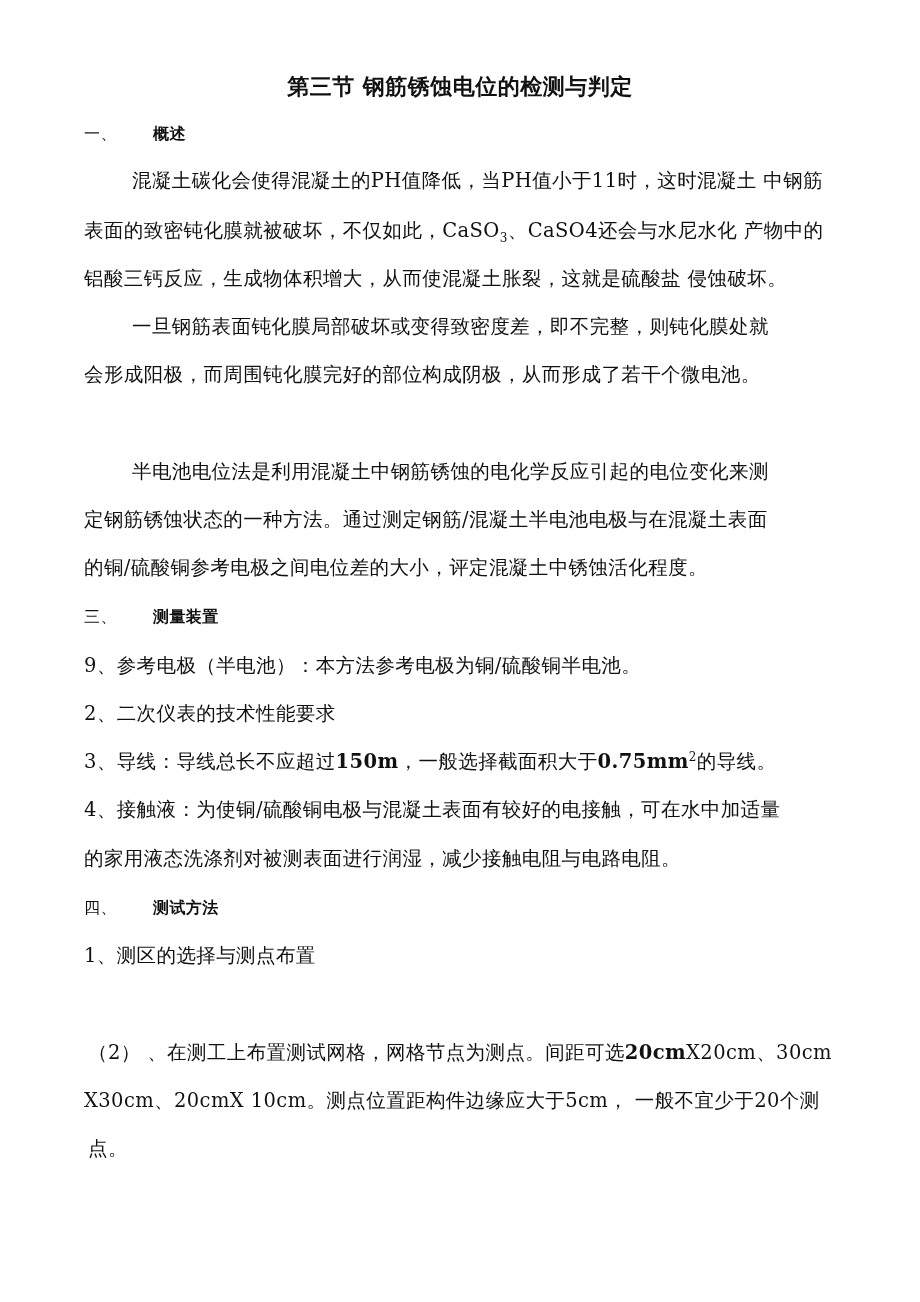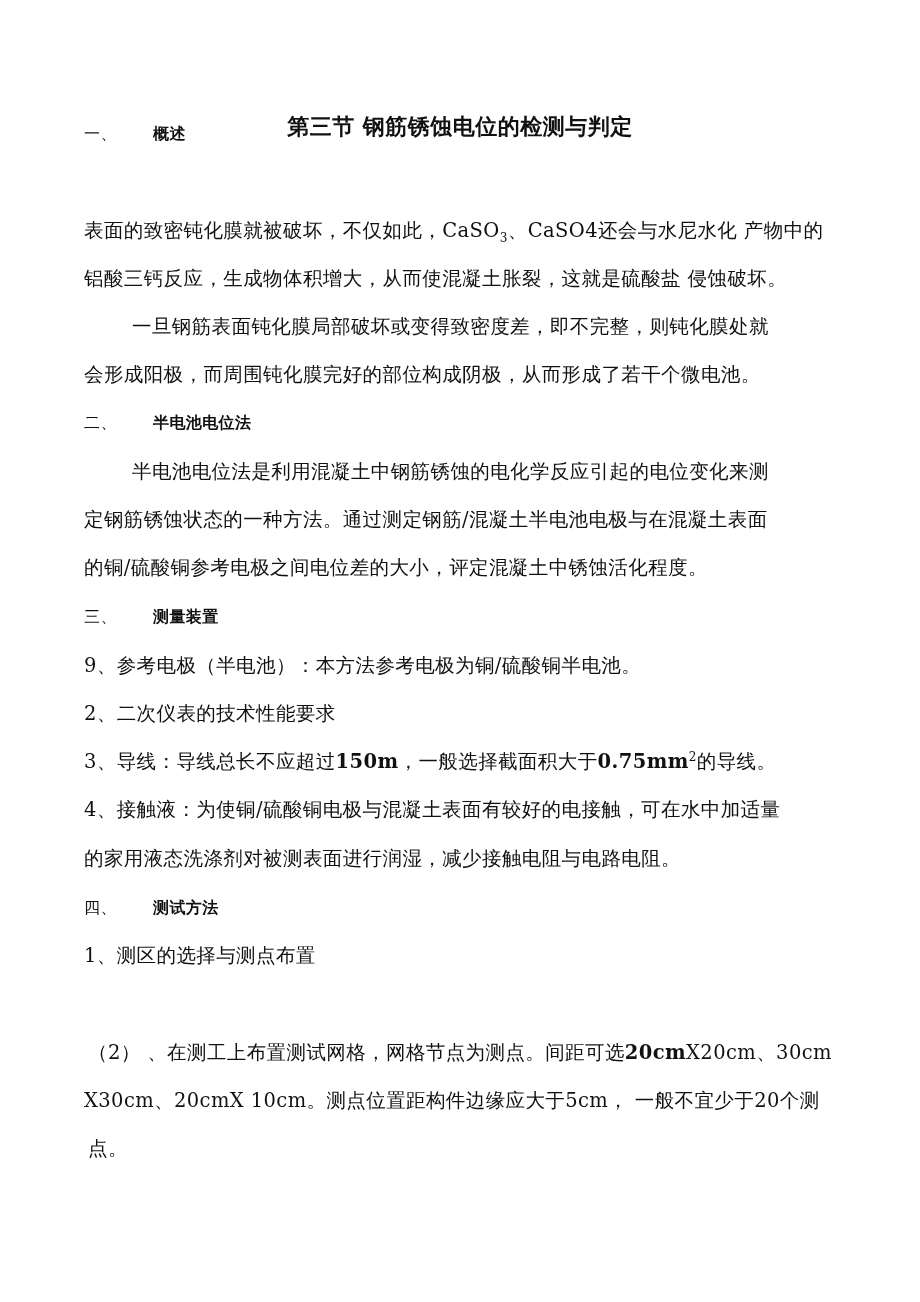--- a/index.html
+++ b/index.html
@@ -9,48 +9,46 @@
     color: #111111;
   }
   .page { position: absolute; left: 0; top: 0; width: 920px; height: 1302px; }
   .line {
     position: absolute; left: 84px; white-space: nowrap;
     font-size: 19.5px; line-height: 26px; letter-spacing: 0.4px;
   }
   .title {
     position: absolute; top: 72px; left: 0; width: 920px; text-align: center;
     font-size: 22px; font-weight: bold; line-height: 30px;
-    font-family: "DejaVu Sans", "Liberation Sans", sans-serif; letter-spacing: 0.5px; margin-top: 40px;
+    font-family: "DejaVu Sans", "Liberation Sans", sans-serif; letter-spacing: 0.5px;
   }
   .h { font-weight: bold; font-family: Liberation Serif, serif; font-size: 16px; }
   .h .num { display: inline-block; width: 69px; font-weight: normal; }
   .indent { left: 132px; }
   .b { font-weight: bold; }
   sub, sup { font-size: 12px; line-height: 0; }
 </style>
 </head>
 <body>
 
 <div class="page">
 
   <div class="title">第三节 钢筋锈蚀电位的检测与判定</div>
 
   <div class="line h" style="top:121px">
     <span class="num">一、</span><span>概述</span>
   </div>
+  <div class="line indent" style="top:168px">混凝土碳化会使得混凝土的PH值降低，当PH值小于11时，这时混凝土 中钢筋</div>
   <div class="line" style="top:218px">
     <span>表面的致密钝化膜就被破坏，不仅如此，CaSO</span><sub>3</sub><span>、CaSO4还会与水尼水化 产物中的</span>
   </div>
   <div class="line" style="top:266px">铝酸三钙反应，生成物体积增大，从而使混凝土胀裂，这就是硫酸盐 侵蚀破坏。</div>
   <div class="line indent" style="top:314px">一旦钢筋表面钝化膜局部破坏或变得致密度差，即不完整，则钝化膜处就</div>
   <div class="line" style="top:362px">会形成阳极，而周围钝化膜完好的部位构成阴极，从而形成了若干个微电池。</div>
 
-  <div class="line h" style="top:410px">
-    <span class="num">二、</span><span>半电池电位法</span>
-  </div>
   <div class="line indent" style="top:459px">半电池电位法是利用混凝土中钢筋锈蚀的电化学反应引起的电位变化来测</div>
   <div class="line" style="top:507px">定钢筋锈蚀状态的一种方法。通过测定钢筋/混凝土半电池电极与在混凝土表面</div>
   <div class="line" style="top:555px">的铜/硫酸铜参考电极之间电位差的大小，评定混凝土中锈蚀活化程度。</div>
 
   <div class="line h" style="top:604px">
     <span class="num">三、</span><span>测量装置</span>
   </div>
   <div class="line" style="top:653px">9、参考电极（半电池）：本方法参考电极为铜/硫酸铜半电池。</div>
   <div class="line" style="top:701px">2、二次仪表的技术性能要求</div>
   <div class="line" style="top:749px">

